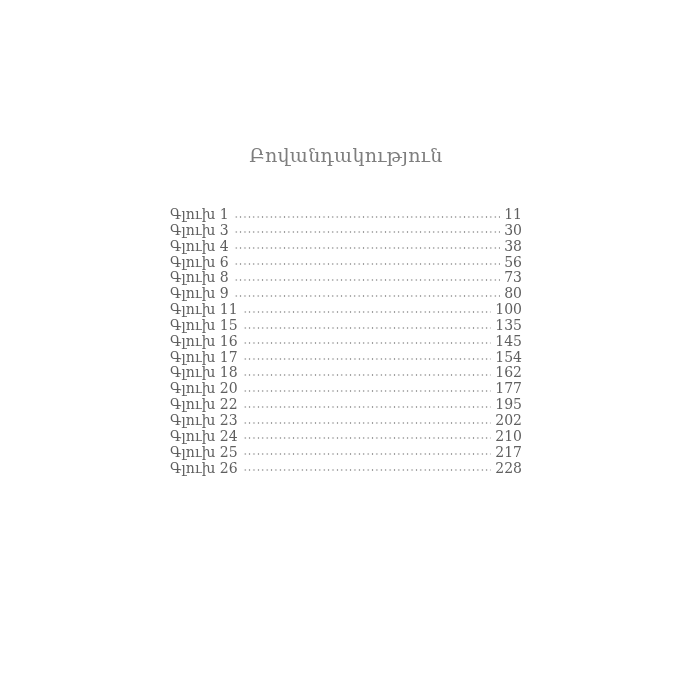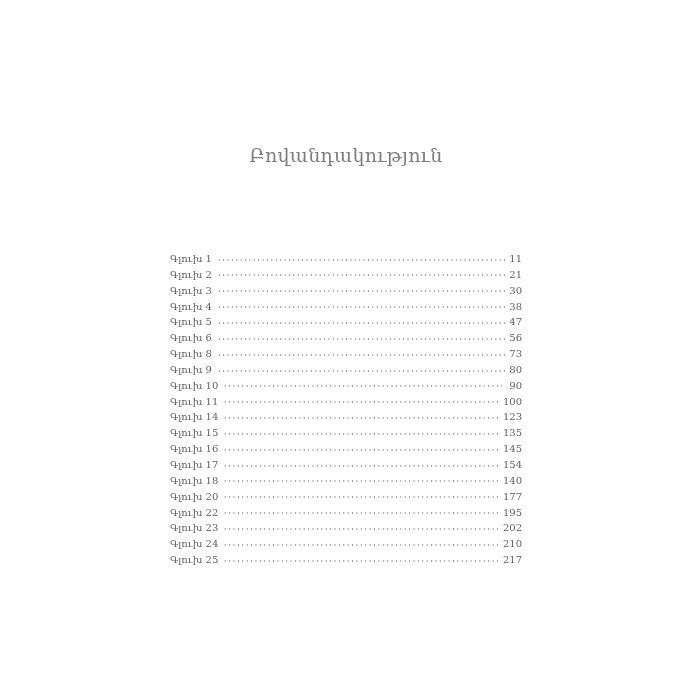--- a/index.html
+++ b/index.html
@@ -30,124 +30,103 @@
   .toc-list {
     position: absolute;
     left: 170px;
     top: 206px;
     width: 352px;
   }
   .toc-row {
     display: flex;
     align-items: baseline;
     height: 15.85px;
-    font-size: 10px;
+    font-size: 14px;
     color: #5f5f5f;
     cursor: pointer;
   }
   .toc-row .chapter-label {
     white-space: nowrap;
     flex: 0 0 auto;
   }
   .toc-row .dot-leader {
     flex: 1 1 auto;
     align-self: baseline;
     height: 9px;
     margin: 0 4px 0 5px;
     background-image: radial-gradient(circle, #9e9e9e 0.9px, rgba(0,0,0,0) 1.05px);
     background-size: 4.4px 4.4px;
     background-repeat: repeat-x;
     background-position: left bottom;
   }
   .toc-row .page-number {
     white-space: nowrap;
     flex: 0 0 auto;
-    margin-top: 47px;
   }
 </style>
 </head>
 <body>
 
 <div class="page">
   <h1 class="toc-title">Բովանդակություն</h1>
   <div class="toc-list" id="toc-list">
       <div class="toc-row">
         <span class="chapter-label">Գլուխ 1</span>
         <span class="dot-leader"></span>
         <span class="page-number">11</span>
       </div>
       <div class="toc-row">
-        <span class="chapter-label">Գլուխ 2</span>
-        <span class="dot-leader"></span>
-        <span class="page-number">21</span>
-      </div>
-      <div class="toc-row">
         <span class="chapter-label">Գլուխ 3</span>
         <span class="dot-leader"></span>
         <span class="page-number">30</span>
       </div>
       <div class="toc-row">
         <span class="chapter-label">Գլուխ 4</span>
         <span class="dot-leader"></span>
         <span class="page-number">38</span>
-      </div>
-      <div class="toc-row">
-        <span class="chapter-label">Գլուխ 5</span>
-        <span class="dot-leader"></span>
-        <span class="page-number">47</span>
       </div>
       <div class="toc-row">
         <span class="chapter-label">Գլուխ 6</span>
         <span class="dot-leader"></span>
         <span class="page-number">56</span>
       </div>
       <div class="toc-row">
         <span class="chapter-label">Գլուխ 8</span>
         <span class="dot-leader"></span>
         <span class="page-number">73</span>
       </div>
       <div class="toc-row">
         <span class="chapter-label">Գլուխ 9</span>
         <span class="dot-leader"></span>
         <span class="page-number">80</span>
       </div>
       <div class="toc-row">
-        <span class="chapter-label">Գլուխ 10</span>
-        <span class="dot-leader"></span>
-        <span class="page-number">90</span>
-      </div>
-      <div class="toc-row">
         <span class="chapter-label">Գլուխ 11</span>
         <span class="dot-leader"></span>
         <span class="page-number">100</span>
-      </div>
-      <div class="toc-row">
-        <span class="chapter-label">Գլուխ 14</span>
-        <span class="dot-leader"></span>
-        <span class="page-number">123</span>
       </div>
       <div class="toc-row">
         <span class="chapter-label">Գլուխ 15</span>
         <span class="dot-leader"></span>
         <span class="page-number">135</span>
       </div>
       <div class="toc-row">
         <span class="chapter-label">Գլուխ 16</span>
         <span class="dot-leader"></span>
         <span class="page-number">145</span>
       </div>
       <div class="toc-row">
         <span class="chapter-label">Գլուխ 17</span>
         <span class="dot-leader"></span>
         <span class="page-number">154</span>
       </div>
       <div class="toc-row">
         <span class="chapter-label">Գլուխ 18</span>
         <span class="dot-leader"></span>
-        <span class="page-number">140</span>
+        <span class="page-number">162</span>
       </div>
       <div class="toc-row">
         <span class="chapter-label">Գլուխ 20</span>
         <span class="dot-leader"></span>
         <span class="page-number">177</span>
       </div>
       <div class="toc-row">
         <span class="chapter-label">Գլուխ 22</span>
         <span class="dot-leader"></span>
         <span class="page-number">195</span>
@@ -160,14 +139,19 @@
       <div class="toc-row">
         <span class="chapter-label">Գլուխ 24</span>
         <span class="dot-leader"></span>
         <span class="page-number">210</span>
       </div>
       <div class="toc-row">
         <span class="chapter-label">Գլուխ 25</span>
         <span class="dot-leader"></span>
         <span class="page-number">217</span>
       </div>
+      <div class="toc-row">
+        <span class="chapter-label">Գլուխ 26</span>
+        <span class="dot-leader"></span>
+        <span class="page-number">228</span>
+      </div>
     </div>
 </div>
 
 </body></html>

